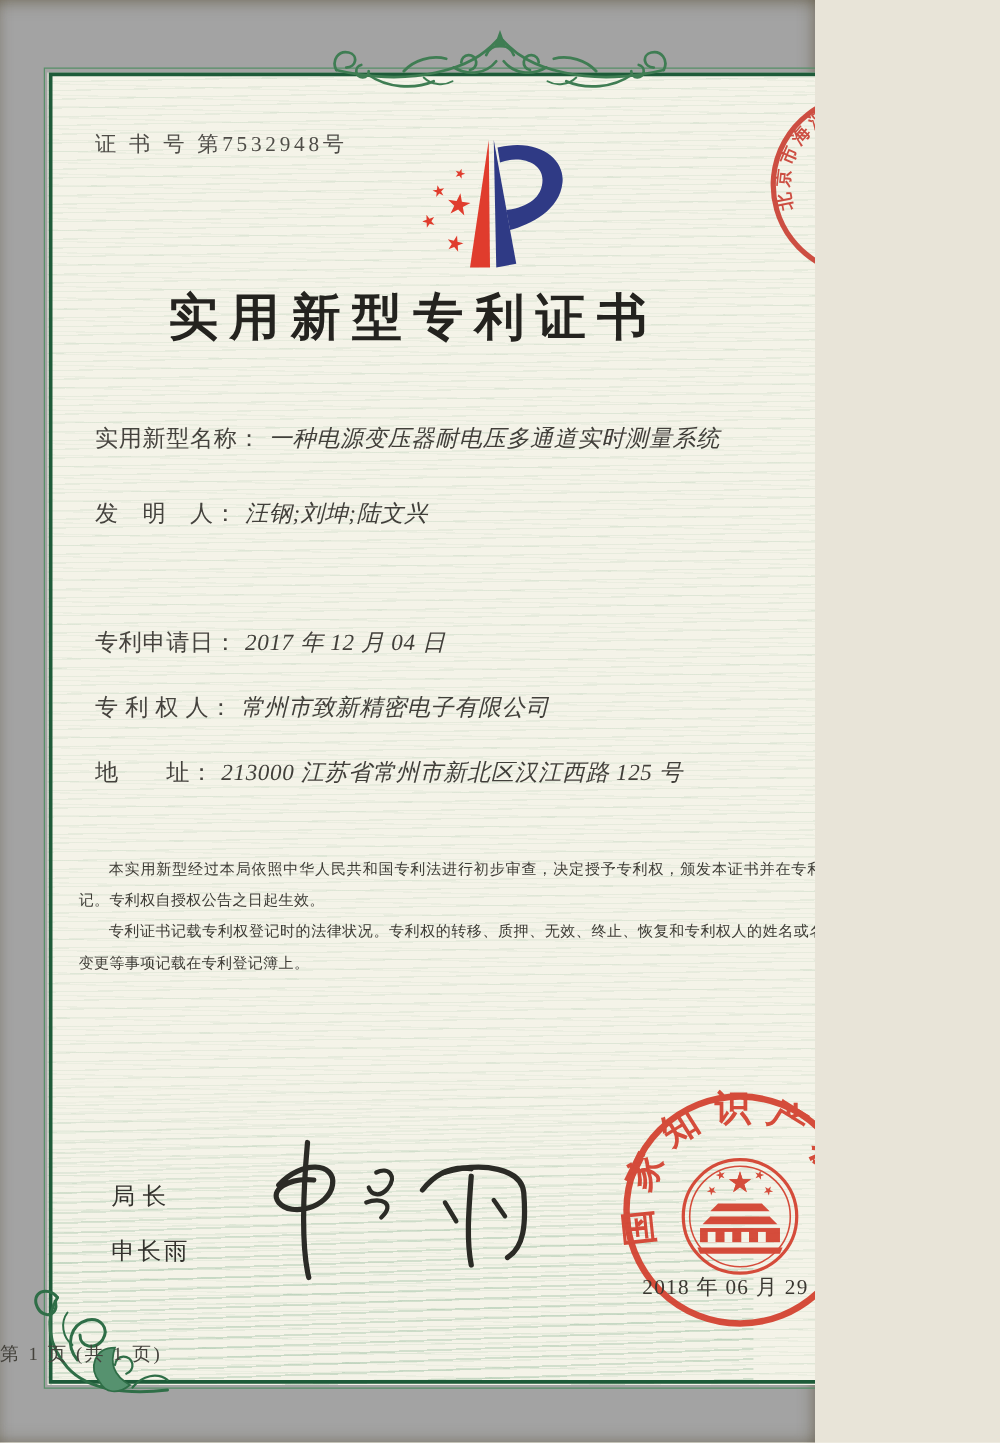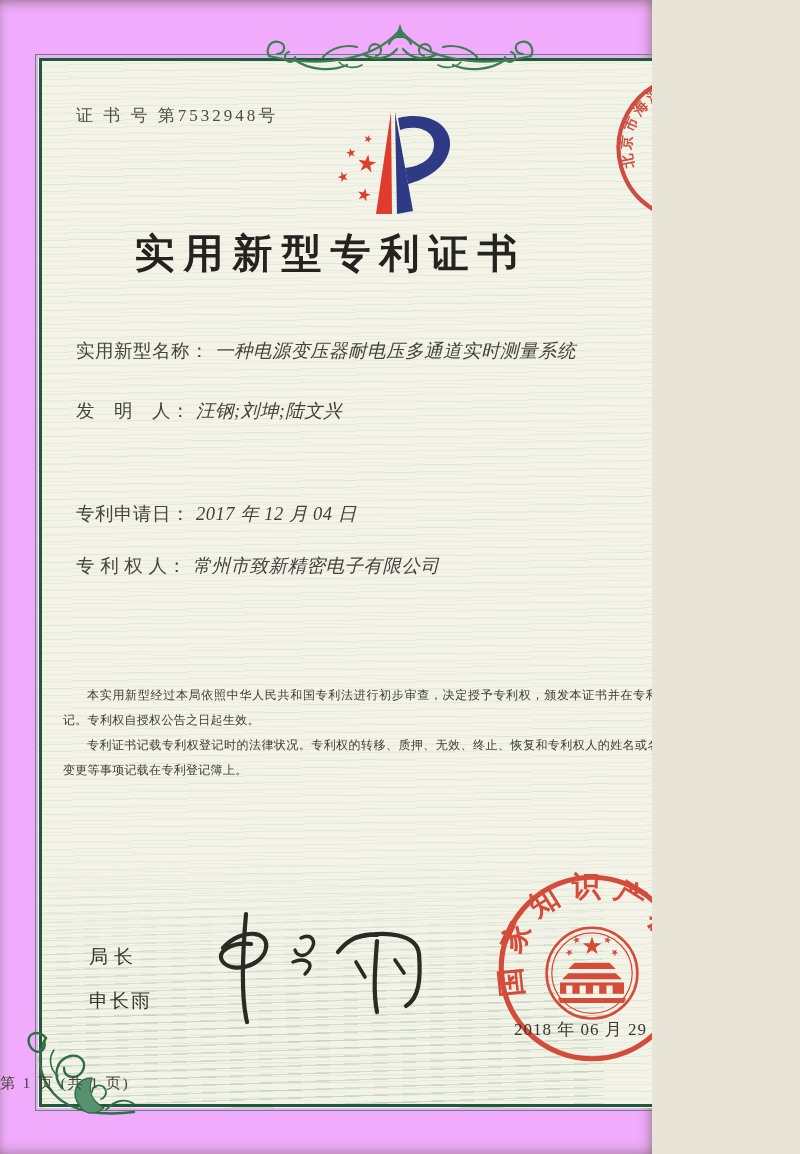--- a/index.html
+++ b/index.html
@@ -3,21 +3,21 @@
 <meta charset="utf-8">
 <style>
   html,body{margin:0;padding:0;}
   body{
     width:800px;height:1154px;
     font-family:"Liberation Serif","DejaVu Serif",serif;
     background:#e8e4d8;
   }
   .page{
     position:relative;width:652px;height:1154px;overflow:hidden;
-    background:#f0abfc;
+    background:#a3a3a3;
     box-shadow:inset 0 10px 12px -8px rgba(90,80,55,.55),
                inset -10px 0 12px -8px rgba(90,80,55,.45),
                inset 0 -10px 12px -8px rgba(90,80,55,.40),
                inset 8px 0 10px -8px rgba(90,80,55,.25);
   }
   
   .inner-bg{
     position:absolute;left:38px;top:58px;width:713px;height:1050px;
     background-color:#f4f3e8;
     background-image:
@@ -165,20 +165,23 @@
     <span class="flabel">实用新型名称：</span><span class="fvalue">一种电源变压器耐电压多通道实时测量系统</span>
   </div>
   <div class="field-row" style="top:398px">
     <span class="flabel">发　明　人：</span><span class="fvalue">汪钢;刘坤;陆文兴</span>
   </div>
   <div class="field-row" style="top:501px">
     <span class="flabel">专利申请日：</span><span class="fvalue">2017 年 12 月 04 日</span>
   </div>
   <div class="field-row" style="top:553px">
     <span class="flabel">专 利 权 人：</span><span class="fvalue">常州市致新精密电子有限公司</span>
+  </div>
+  <div class="field-row" style="top:605px">
+    <span class="flabel">地　　址：</span><span class="fvalue">213000 江苏省常州市新北区汉江西路 125 号</span>
   </div>
 
   <div class="paragraphs">
     <p>本实用新型经过本局依照中华人民共和国专利法进行初步审查，决定授予专利权，颁发本证书并在专利登记簿上予以登记。专利权自授权公告之日起生效。</p>
     <p>专利证书记载专利权登记时的法律状况。专利权的转移、质押、无效、终止、恢复和专利权人的姓名或名称、国籍、地址变更等事项记载在专利登记簿上。</p>
   </div>
 
   <div class="director-title">局长</div>
   <div class="director-name">申长雨</div>
 

